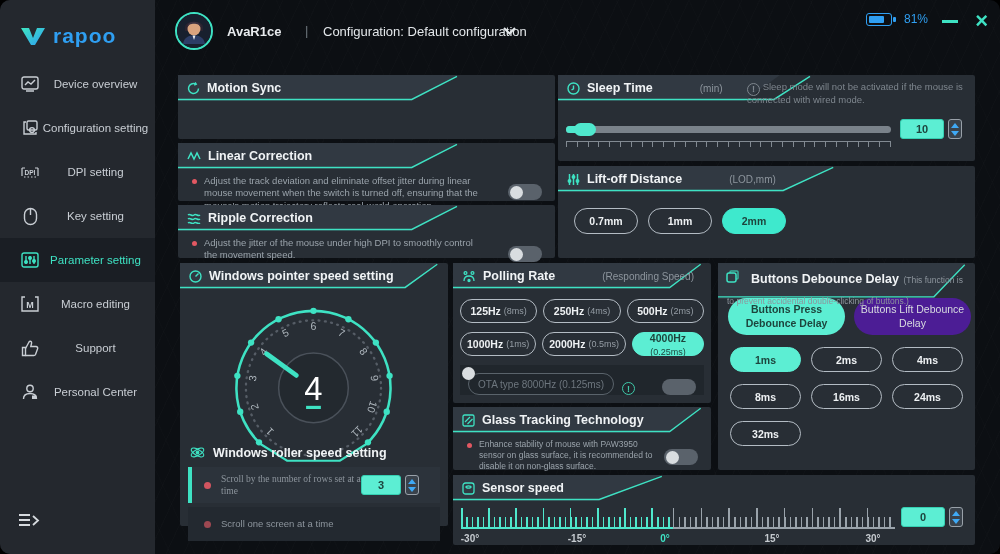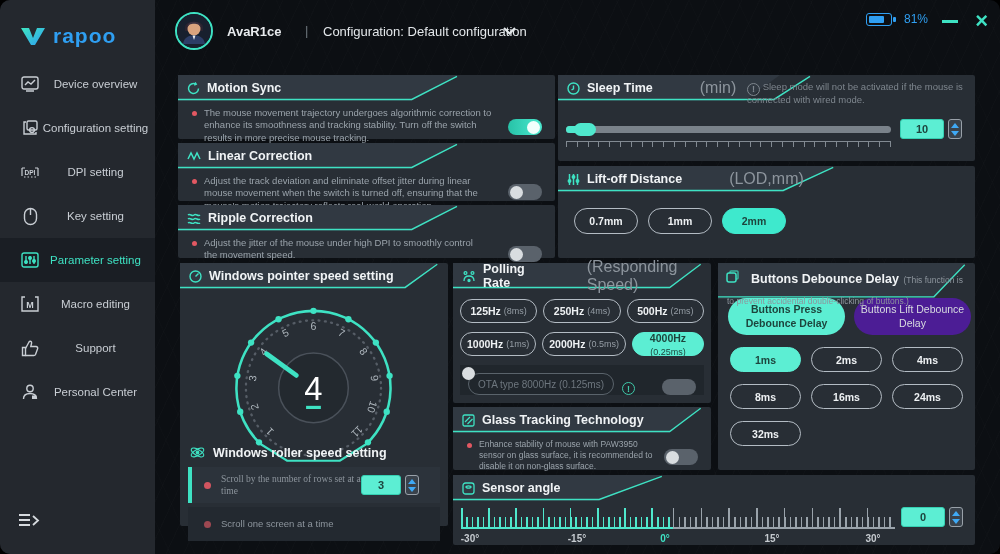--- a/index.html
+++ b/index.html
@@ -41,21 +41,21 @@
   .panel { position:absolute; background:#282e35; border-radius:2px; }
   .ph { position:relative; height:26px; display:flex; align-items:center; padding:0 9px; gap:7px; }
   .ph .phbg { position:absolute; inset:0; background:#313942; }
   .cut-std .phbg { clip-path:polygon(0 0,74% 0,62% 100%,0 100%); }
   .cut-wide .phbg { clip-path:polygon(0 0,96% 0,84% 100%,0 100%); }
   .cut-mid .phbg { clip-path:polygon(0 0,66% 0,54% 100%,0 100%); }
   .cut-short .phbg { clip-path:polygon(0 0,40% 0,28% 100%,0 100%); }
   .ph svg.phline { position:absolute; inset:0; width:100%; height:100%; }
   .ph > span { position:relative; z-index:2; }
   .ptitle { font-size:12.5px; font-weight:bold; color:#f0f3f5; }
-  .punit { font-size:16px; color:#8d959d;padding-left:44px; }
+  .punit { font-size:10px; color:#8d959d;padding-left:44px; }
   .picon { display:flex; align-items:center; }
   .ph-tall { height:36px; align-items:flex-start; padding-top:5px; display:block; }
   .ph-tall .inner { position:relative; z-index:2; padding:0 6px 0 24px; line-height:1.3; }
   .pnote { font-size:8.5px; color:#8d959d; }
 
   .descrow { position:relative; padding:6px 58px 6px 12px; display:flex; }
   .bullet { flex:0 0 5px; width:5px; height:5px; border-radius:50%; background:#e25862; margin:4px 7px 0 2px; }
   .desc { font-size:9.5px; line-height:1.3; color:#9aa3ab; }
 
   .toggle { position:absolute; right:13px; width:34px; height:16px; border-radius:9px; background:#5a626b; cursor:pointer; }
@@ -276,27 +276,20 @@
         <svg class="phline" viewBox="0 0 100 10" preserveAspectRatio="none">
             <path d="M0 9.4 L62 9.4 L74 0.5" fill="none" stroke="#3ee2c3" stroke-width="1.4" vector-effect="non-scaling-stroke"></path>
           </svg>
         <span class="picon">
             <svg width="13" height="13" viewBox="0 0 13 13" fill="none" stroke="#3ee2c3" stroke-width="1.5">
               <path d="M11.5 6.5 A5 5 0 1 1 8.5 1.9"></path>
               <polyline points="8,0.5 9.2,2.2 7.2,3.2"></polyline>
             </svg>
           </span>
         <span class="ptitle">Motion Sync</span>
-      </div>
-      <div class="descrow">
-        <span class="bullet"></span>
-        <span class="desc">The mouse movement trajectory undergoes algorithmic correction to enhance its smoothness and tracking stability. Turn off the switch results in more precise mouse tracking.</span>
-        <div class="toggle on" style="top:18px;">
-            <div class="knob"></div>
-          </div>
       </div>
     </div>
 
     <div class="panel" style="left:23px;top:143px;width:377px;height:58px;">
       <div class="ph cut-std">
         <div class="phbg"></div>
         <svg class="phline" viewBox="0 0 100 10" preserveAspectRatio="none">
             <path d="M0 9.4 L62 9.4 L74 0.5" fill="none" stroke="#3ee2c3" stroke-width="1.4" vector-effect="non-scaling-stroke"></path>
           </svg>
         <span class="picon">
@@ -597,21 +590,21 @@
         <div class="phbg"></div>
         <svg class="phline" viewBox="0 0 100 10" preserveAspectRatio="none">
             <path d="M0 9.4 L28 9.4 L40 0.5" fill="none" stroke="#3ee2c3" stroke-width="1.4" vector-effect="non-scaling-stroke"></path>
           </svg>
         <span class="picon">
             <svg width="13" height="13" viewBox="0 0 13 13" fill="none" stroke="#3ee2c3" stroke-width="1.3">
               <rect x="1" y="1" width="11" height="11" rx="2.5"></rect>
               <path d="M4 5 C4 3.5 9 3.5 9 5 C9 6.5 4 6.5 4 5"></path>
             </svg>
           </span>
-        <span class="ptitle">Sensor angle</span>
+        <span class="ptitle">Sensor speed</span>
       </div>
       <div class="ruler-wrap">
         <div class="ruler-half ruler-teal"></div>
         <div class="ruler-half ruler-gray"></div>
       </div>
       <span class="ang-lab" style="left:17px;">-30°</span>
       <span class="ang-lab" style="left:124px;">-15°</span>
       <span class="ang-lab teal" style="left:212px;">0°</span>
       <span class="ang-lab" style="left:319px;">15°</span>
       <span class="ang-lab" style="left:420px;">30°</span>

